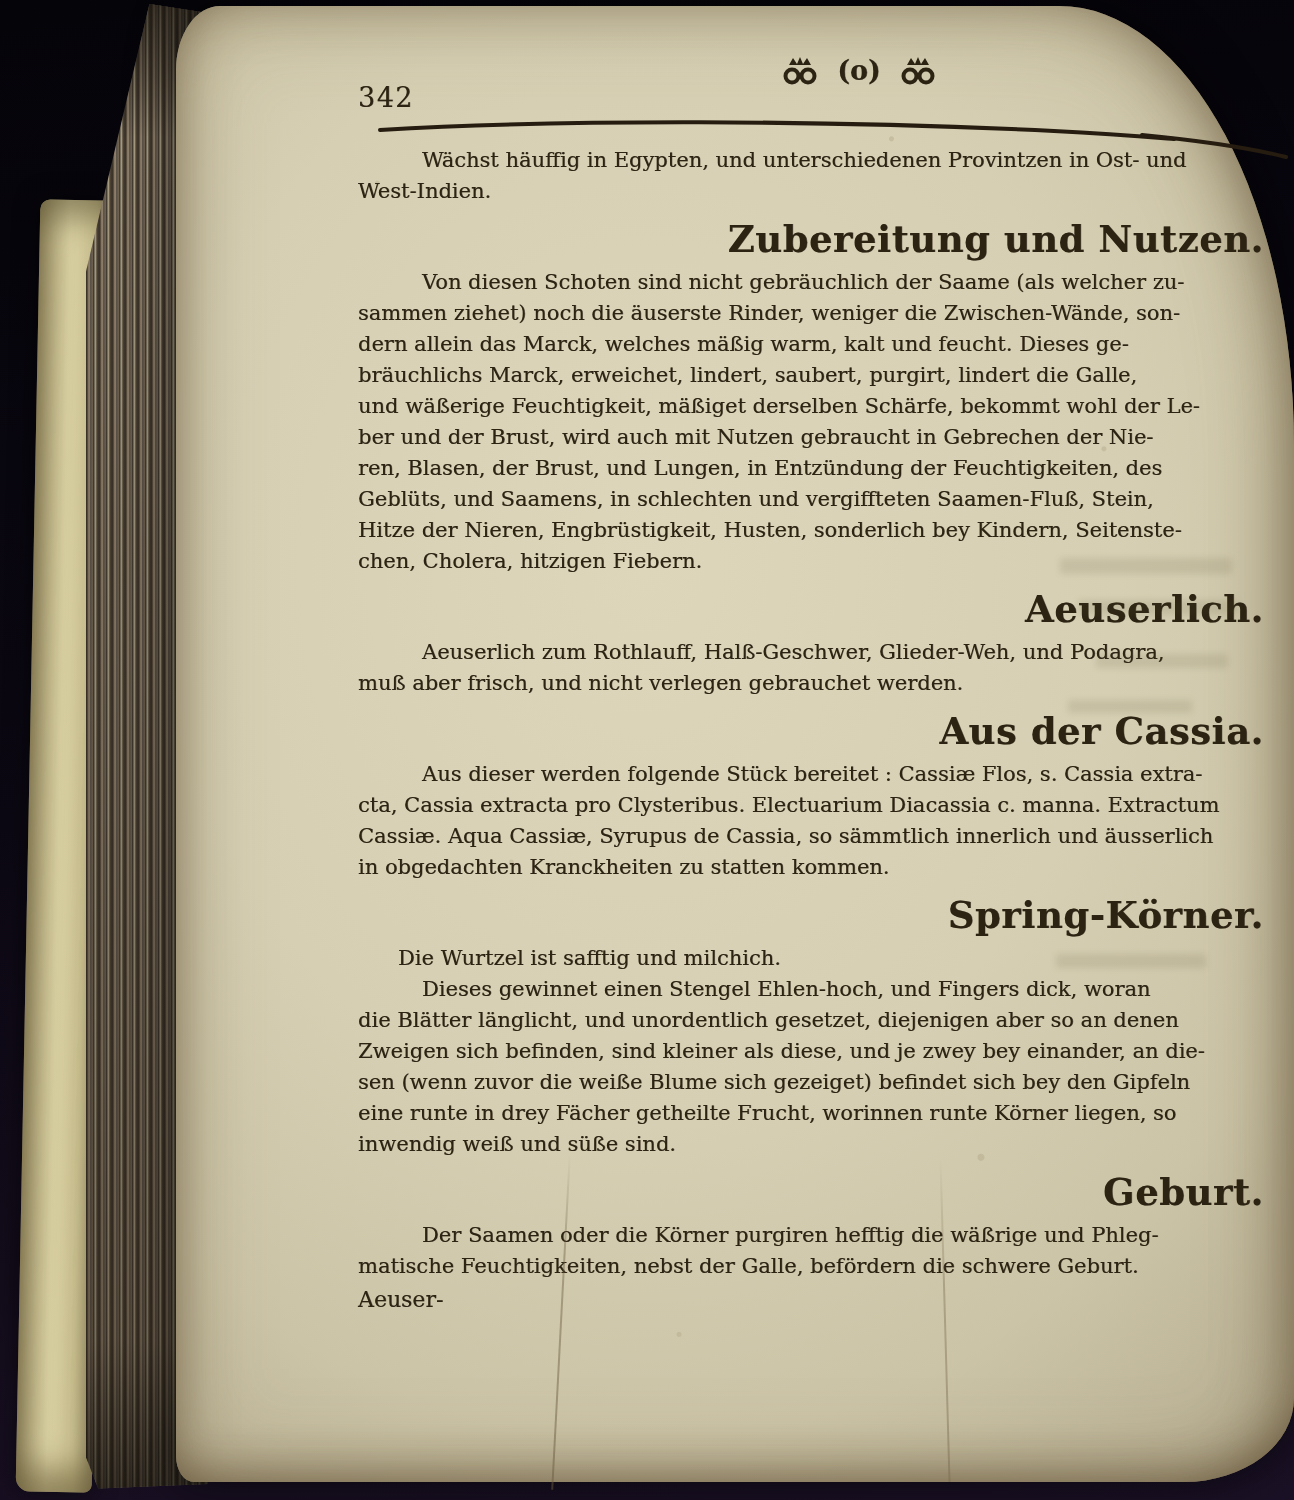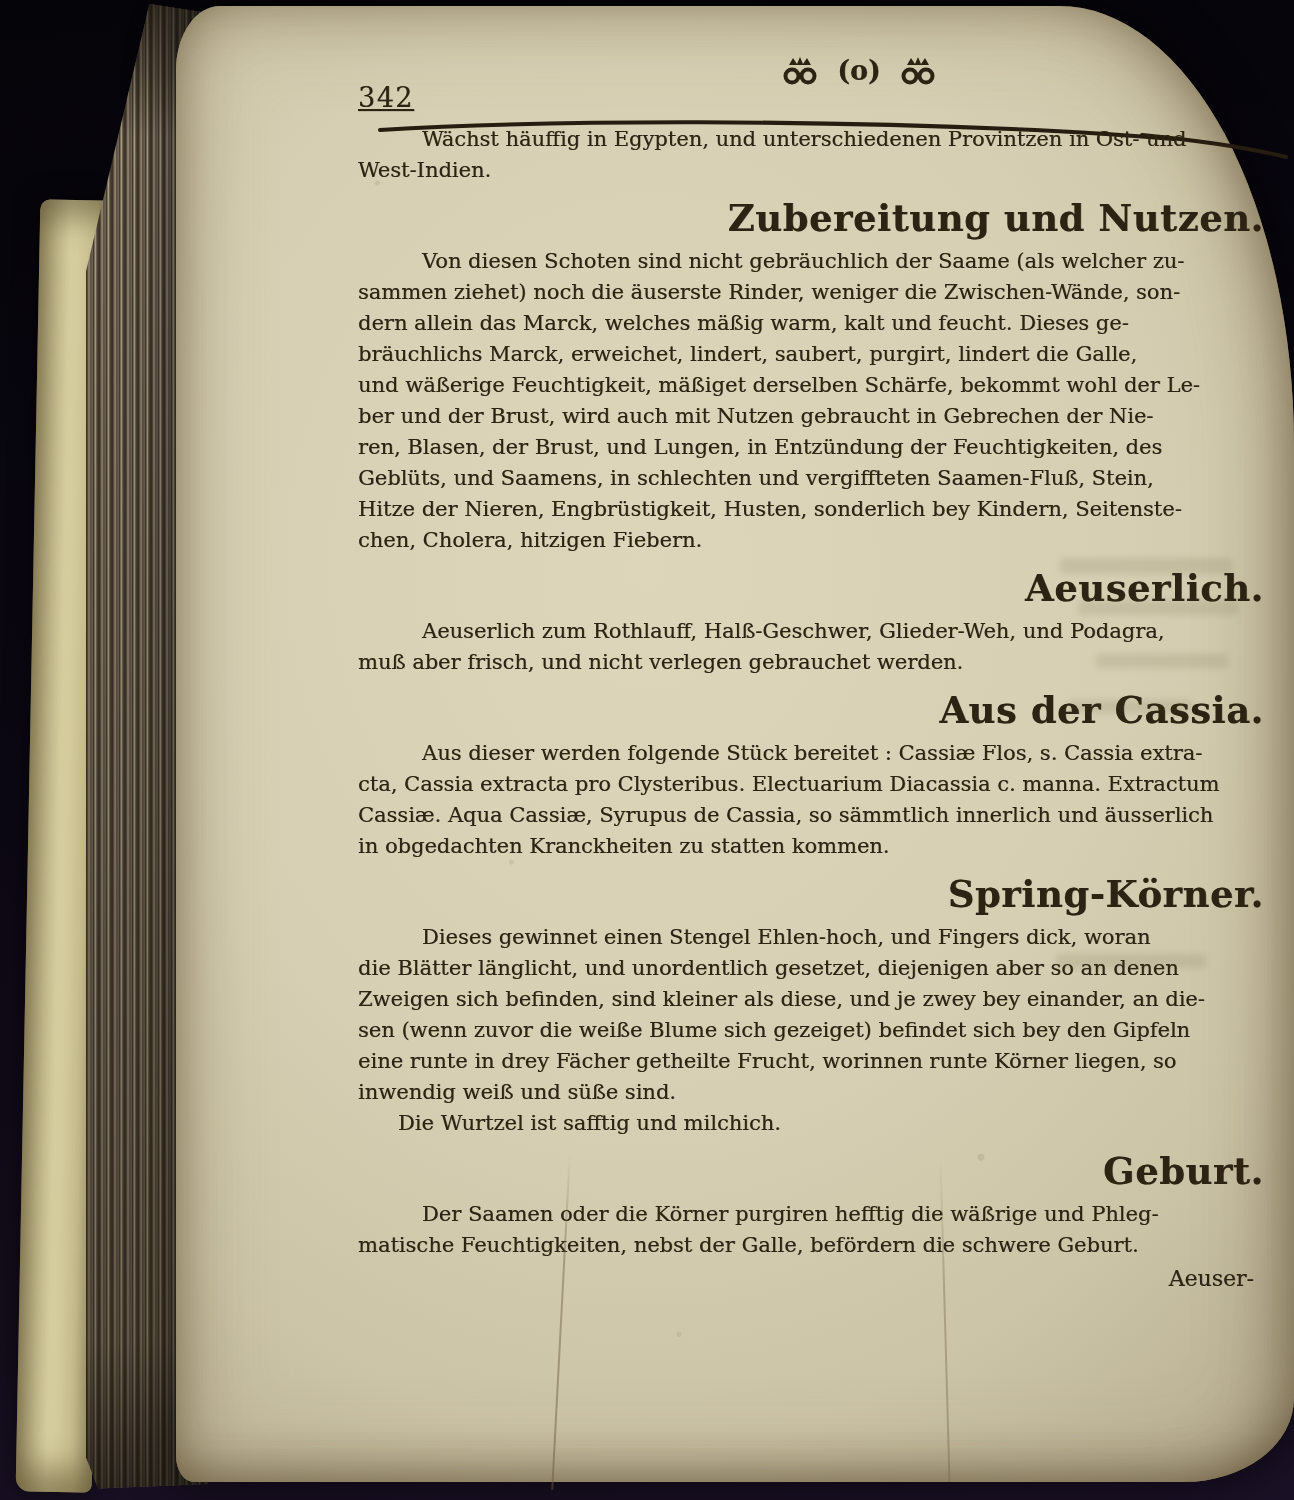--- a/index.html
+++ b/index.html
@@ -33,30 +33,30 @@
   .page::before{content:"";position:absolute;inset:0;pointer-events:none;border-radius:inherit;
     background-image:
       radial-gradient(circle at 18% 12%, rgba(120,95,55,.14) 0 2px, transparent 3px),
       radial-gradient(circle at 64% 9%, rgba(120,95,55,.16) 0 2px, transparent 3px),
       radial-gradient(circle at 83% 30%, rgba(110,88,50,.15) 0 2px, transparent 3px),
       radial-gradient(circle at 30% 58%, rgba(110,88,50,.12) 0 2px, transparent 3px),
       radial-gradient(circle at 72% 78%, rgba(110,88,50,.14) 0 3px, transparent 4px),
       radial-gradient(circle at 45% 90%, rgba(110,88,50,.12) 0 2px, transparent 3px);}
 
   .ink{color:#2d2313;text-shadow:.5px .3px 0 rgba(45,35,19,.5);}
-  .page-number{position:absolute;left:182px;top:76px;font-size:27px;letter-spacing:1.5px;text-decoration:underline;}
+  .page-number{position:absolute;left:182px;top:76px;font-size:27px;letter-spacing:1.5px;}
   .ornament{position:absolute;left:538px;top:48px;width:290px;display:flex;align-items:center;justify-content:center;gap:16px;font-size:27px;font-weight:bold;}
   .ornament svg{display:block;margin-top:2px;}
   .rule-svg{position:absolute;left:198px;top:102px;}
 
-  .content{position:absolute;left:182px;top:118px;width:906px;font-size:21px;line-height:31px;}
+  .content{position:absolute;left:182px;top:139px;width:906px;font-size:21px;line-height:31px;}
   .para{white-space:pre-line;margin:0;text-indent:64px;}
   .para.small-indent{text-indent:40px;}
   .shead{font-size:37px;font-weight:bold;text-align:right;line-height:1.3;margin:8px 0 4px;letter-spacing:.5px;}
-  .catchword{text-align:right;padding-right:10px;font-size:22px;margin-top:2px;}
+  .catchword{text-align:left;padding-right:10px;font-size:22px;margin-top:2px;}
 
   
   .bleed{position:absolute;background:rgba(86,70,44,.12);border-radius:4px;filter:blur(3px);pointer-events:none;}
   .b1{left:884px;top:552px;width:172px;height:16px;}
   .b2{left:902px;top:594px;width:160px;height:15px;}
   .b3{left:920px;top:648px;width:132px;height:14px;}
   .b4{left:892px;top:694px;width:124px;height:13px;}
   .b5{left:880px;top:948px;width:150px;height:14px;}
 
   
@@ -113,27 +113,27 @@
 chen, Cholera, hitzigen Fiebern.</p>
       <div class="shead">Aeuserlich.</div>
       <p class="para">Aeuserlich zum Rothlauff, Halß-Geschwer, Glieder-Weh, und Podagra,
 muß aber frisch, und nicht verlegen gebrauchet werden.</p>
       <div class="shead">Aus der Cassia.</div>
       <p class="para">Aus dieser werden folgende Stück bereitet : Cassiæ Flos, s. Cassia extra-
 cta, Cassia extracta pro Clysteribus. Electuarium Diacassia c. manna. Extractum
 Cassiæ. Aqua Cassiæ, Syrupus de Cassia, so sämmtlich innerlich und äusserlich
 in obgedachten Kranckheiten zu statten kommen.</p>
       <div class="shead">Spring-Körner.</div>
+      <p class="para small-indent">Die Wurtzel ist safftig und milchich.</p>
       <p class="para">Dieses gewinnet einen Stengel Ehlen-hoch, und Fingers dick, woran
 die Blätter länglicht, und unordentlich gesetzet, diejenigen aber so an denen
 Zweigen sich befinden, sind kleiner als diese, und je zwey bey einander, an die-
 sen (wenn zuvor die weiße Blume sich gezeiget) befindet sich bey den Gipfeln
 eine runte in drey Fächer getheilte Frucht, worinnen runte Körner liegen, so
 inwendig weiß und süße sind.</p>
-      <p class="para small-indent">Die Wurtzel ist safftig und milchich.</p>
       <div class="shead">Geburt.</div>
       <p class="para">Der Saamen oder die Körner purgiren hefftig die wäßrige und Phleg-
 matische Feuchtigkeiten, nebst der Galle, befördern die schwere Geburt.</p>
       <div class="catchword">Aeuser-</div>
     </div>
 
     <div class="bleed b1"></div>
     <div class="bleed b2"></div>
     <div class="bleed b3"></div>
     <div class="bleed b4"></div>

